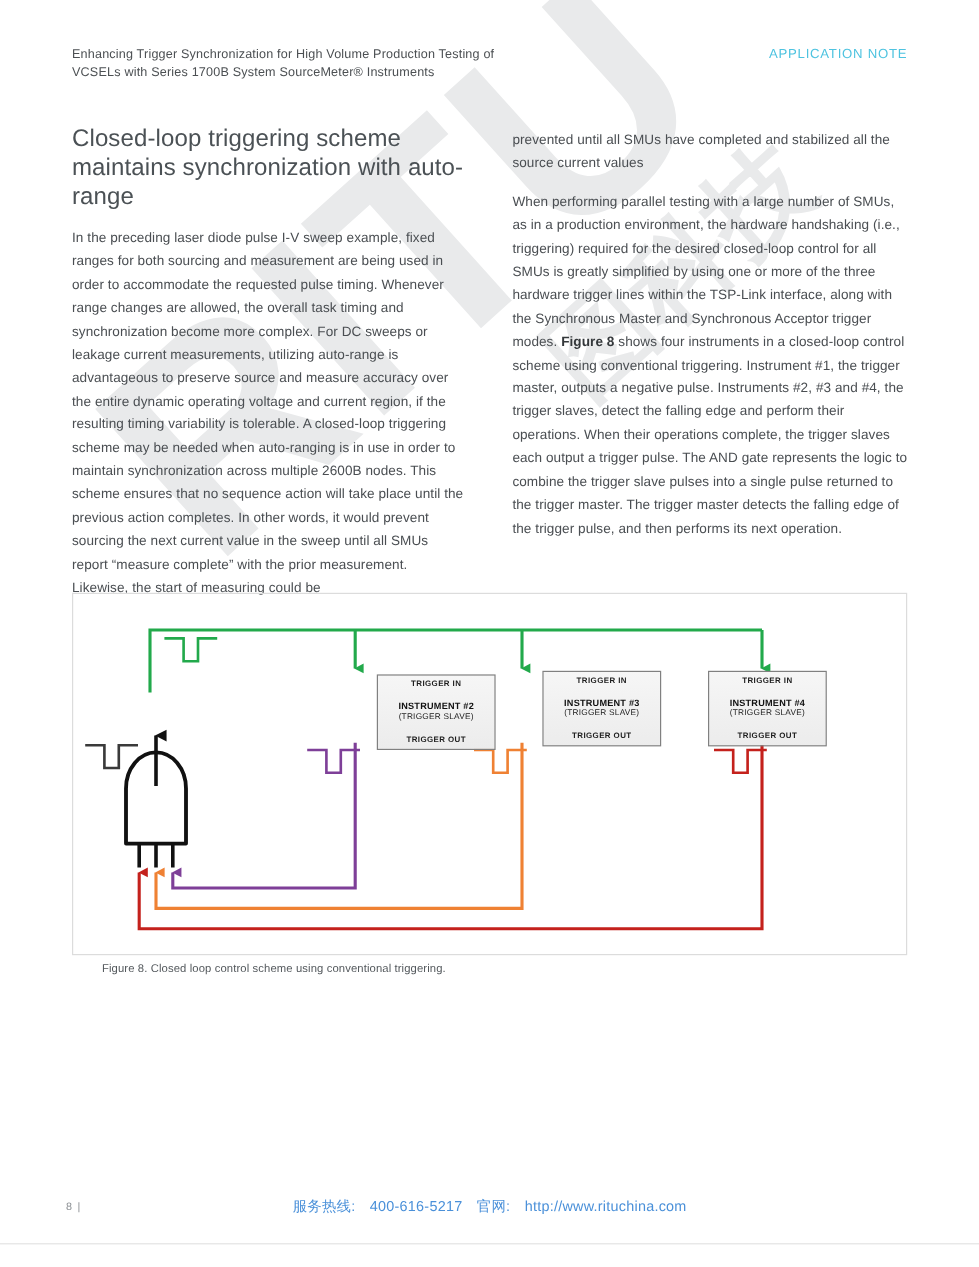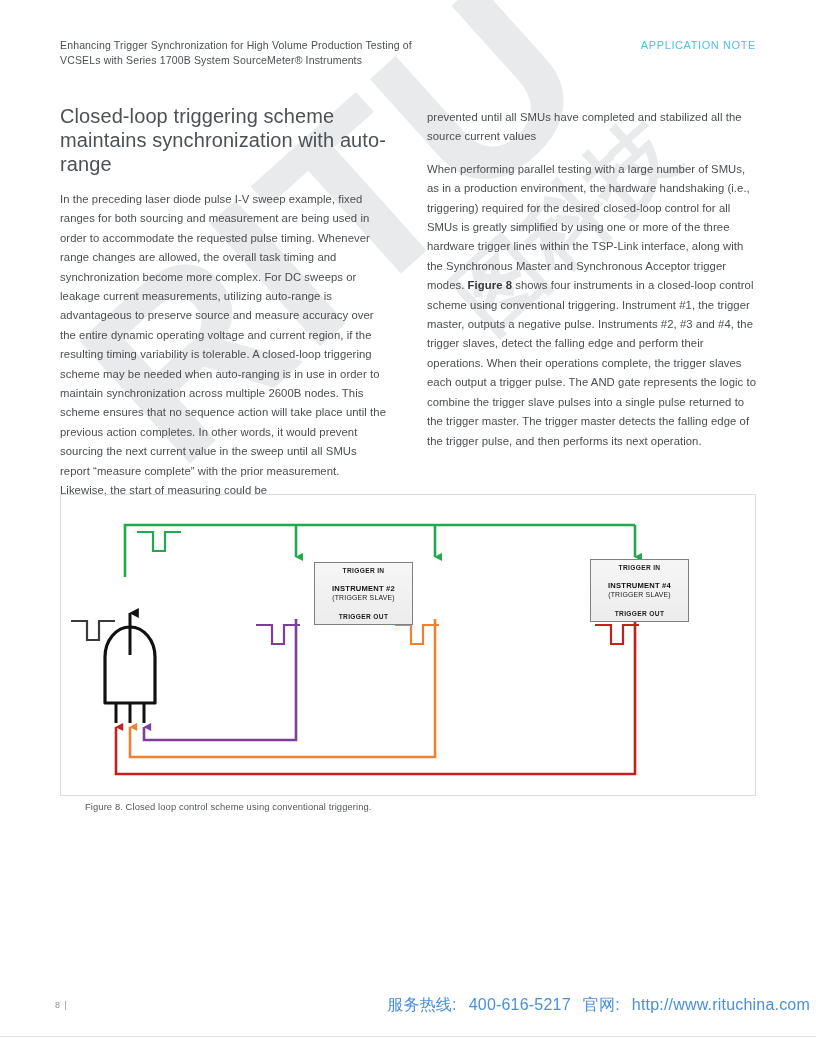--- a/index.html
+++ b/index.html
@@ -111,22 +111,22 @@
   }
 
   
   #footer {
     position:absolute; left:0; top:1000px; width:816px;
     padding:0 55px;
     display:flex; align-items:center;
   }
   #page-number { font-size:9px; color:#8d9195; letter-spacing:1px; }
   #footer-center {
-    position:absolute; left:0; width:816px; text-align:right;
-    font-size:16px; color:#4a90d9; letter-spacing:.2px;
+    position:absolute; left:0; width:816px; text-align:center;
+    font-size:12px; color:#4a90d9; letter-spacing:.2px;
   }
   #footer-center span { margin:0 6px; }
   #footer-rule {
     position:absolute; left:0; top:1036px; width:816px;
     border-top:1px solid #e3e3e3;
   }
 </style>
 </head>
 <body>
 
@@ -224,20 +224,28 @@
 
     <div class="instr" style="left:253px; top:67px;">
       <div class="port">TRIGGER IN</div>
       <div class="mid">
         <span class="name">INSTRUMENT #2</span>
         <span class="role">(TRIGGER SLAVE)</span>
       </div>
       <div class="port">TRIGGER OUT</div>
     </div>
 
+    <div class="instr" style="left:391px; top:64px;">
+      <div class="port">TRIGGER IN</div>
+      <div class="mid">
+        <span class="name">INSTRUMENT #3</span>
+        <span class="role">(TRIGGER SLAVE)</span>
+      </div>
+      <div class="port">TRIGGER OUT</div>
+    </div>
 
     <div class="instr" style="left:529px; top:64px;">
       <div class="port">TRIGGER IN</div>
       <div class="mid">
         <span class="name">INSTRUMENT #4</span>
         <span class="role">(TRIGGER SLAVE)</span>
       </div>
       <div class="port">TRIGGER OUT</div>
     </div>
 

